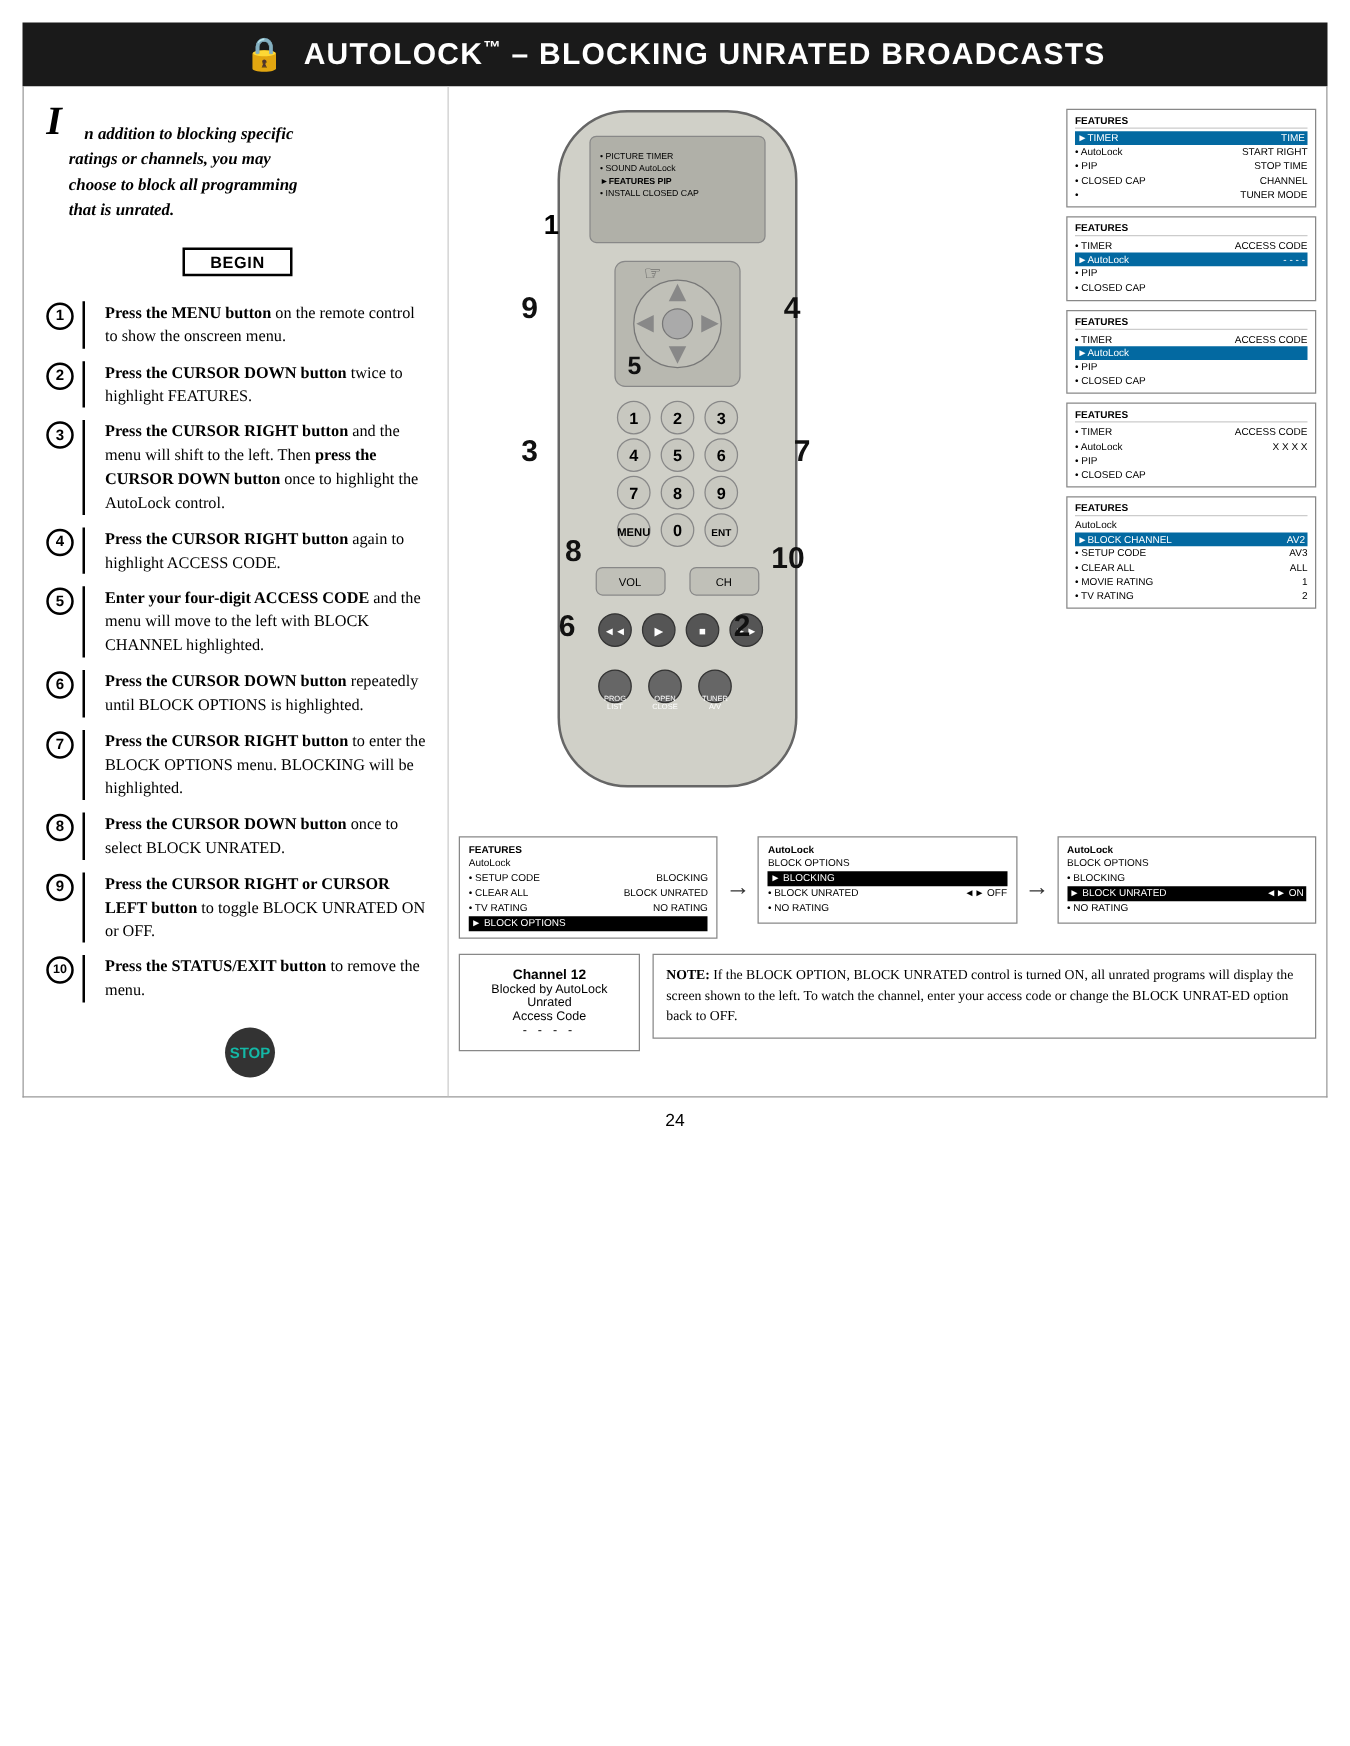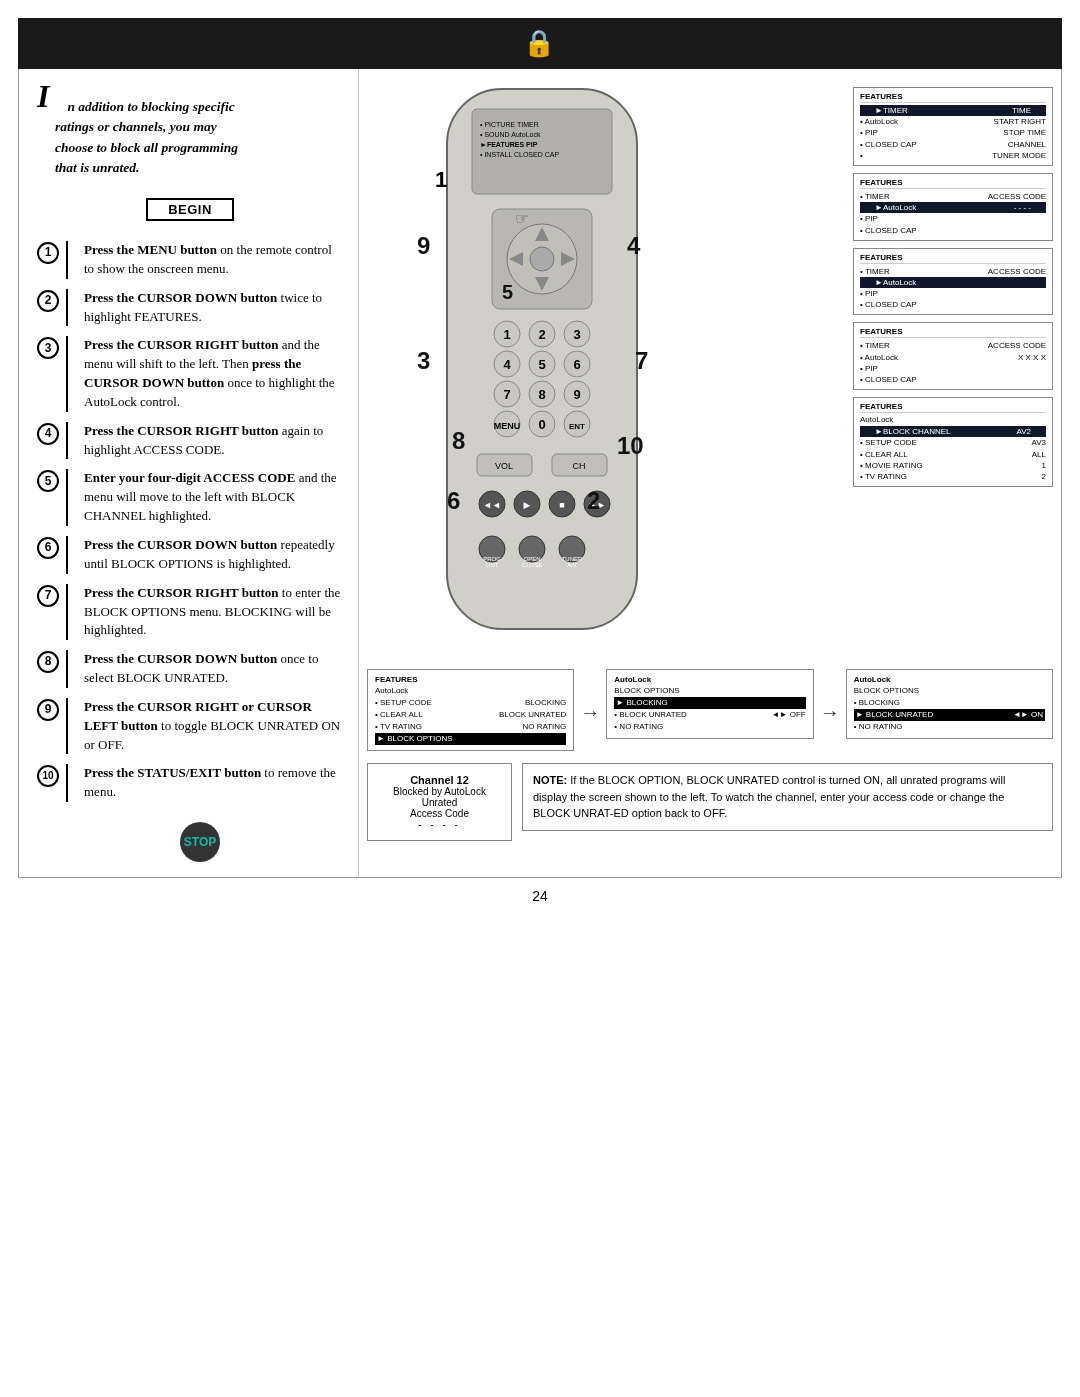--- a/index.html
+++ b/index.html
@@ -148,23 +148,23 @@
       margin-bottom: 2px;
       padding-bottom: 1px;
     }
     .screen-panel .panel-row {
       display: flex;
       justify-content: space-between;
       font-size: 8px;
       line-height: 1.4;
     }
     .screen-panel .panel-row.highlighted {
-      background: #0f172a;
+      background: #0369a1;
       color: #fff;
-      padding: 0 15px;
+      padding: 0 2px;
     }
     .panel-bullet::before {
       content: '• ';
     }
 
     .bottom-panel {
       border: 1px solid #888;
       background: #fff;
       padding: 5px 7px;
       font-size: 8.5px;
@@ -197,21 +197,21 @@
     }
     .bp-row .arrow::before {
       content: '► ';
     }
 
     
     .note-box {
       border: 1px solid #888;
       padding: 8px 10px;
       font-size: 11px;
-      font-family: Liberation Sans, sans-serif;
+      font-family: Liberation Serif, serif;
       line-height: 1.5;
       flex: 1.5;
     }
     .note-box .note-label {
       font-weight: bold;
     }
 
     
     .channel-box {
       border: 1px solid #888;
@@ -228,20 +228,23 @@
       font-size: 14px;
       padding: 10px;
       font-family: Arial, sans-serif;
     }
   </style>
 </head>
 <body>
 
 <div class="page-header">
   <span style="font-size:26px;">🔒</span>
+  <span class="header-title">
+    <span class="small-caps">Auto</span>Lock<sup style="font-size:14px;">™</sup> – <span class="small-caps">Blocking Unrated Broadcasts</span>
+  </span>
 </div>
 
 <div class="main-content">
 
   <div class="left-col">
 
     <div class="intro-text">
       <span style="visibility:hidden; font-size:32px; line-height:1;">I</span><span>n addition to blocking specific</span><br>
       <span>ratings or channels, you may</span><br>
       <span>choose to block all programming</span><br>

